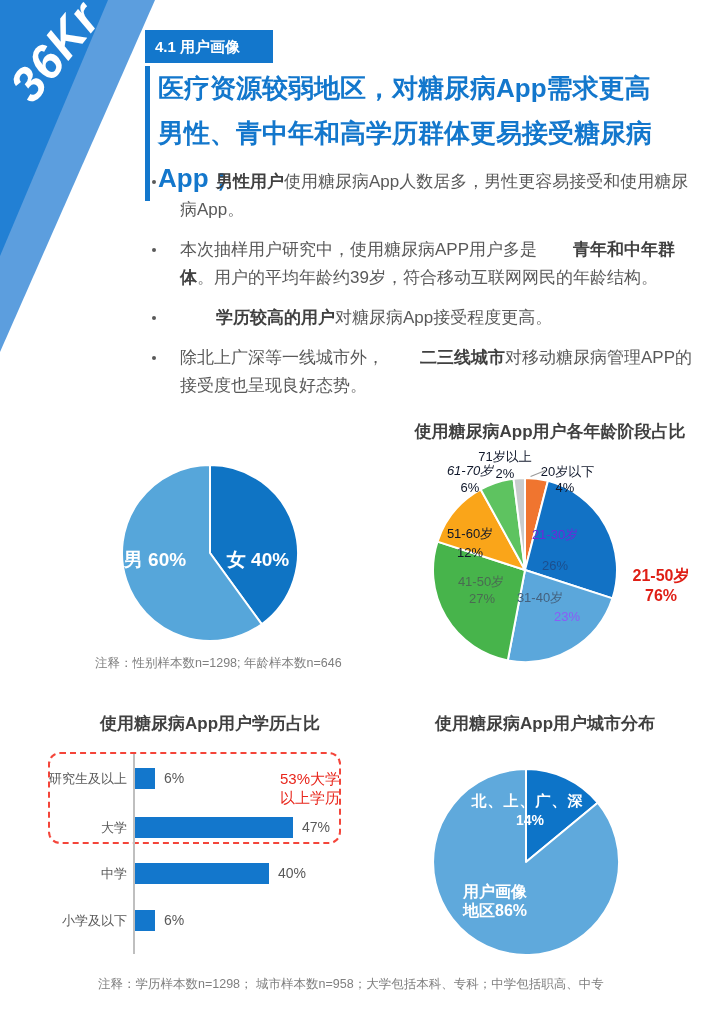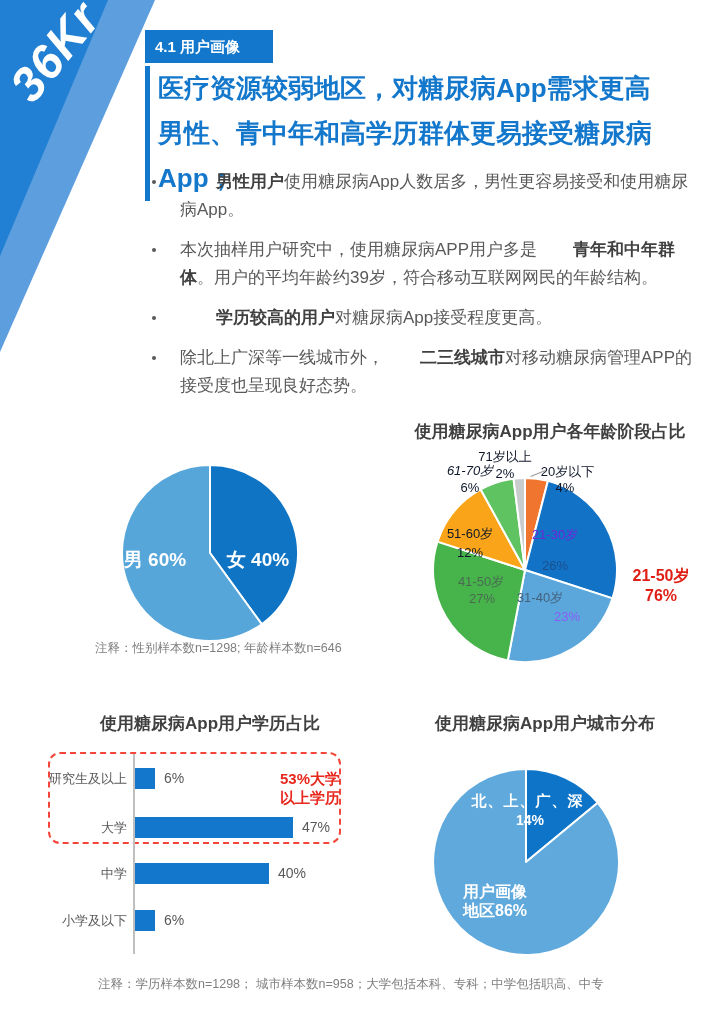--- a/index.html
+++ b/index.html
@@ -46,21 +46,21 @@
   .leader{position:absolute;width:16px;border-top:1px solid #999;transform:rotate(-22deg);}
 
   
   .bar-axis{position:absolute;left:88px;top:42px;width:2px;height:200px;background:#BFBFBF;}
   .bar-row{position:absolute;left:0;width:100%;height:21px;}
   .bar-cat{position:absolute;left:0;top:0;width:82px;text-align:right;
     font-size:13px;color:#595959;line-height:21px;}
   .bar-fill{position:absolute;left:90px;top:0;height:21px;background:#1377CC;}
   .bar-val{position:absolute;top:0;font-size:14px;color:#595959;line-height:21px;}
   .dash-box{position:absolute;border:2px dashed #F4453A;border-radius:12px;}
-  .red-box-label{position:absolute;color:#E8271D;font-weight:bold;font-size:15px;
+  .red-box-label{position:absolute;color:#E8271D;font-weight:normal;font-size:15px;
     line-height:19px;text-align:center;}
 </style>
 </head>
 <body>
 
 <div id="page">
 
   <div class="logo-light"></div>
   <div class="logo-dark"></div>
   <div class="logo-text">36Kr</div>
@@ -91,21 +91,21 @@
     </div>
 
   <div class="chart" style="left:85px;top:420px;width:270px;height:235px;">
     <div class="pie-wrap" id="pie-gender" style="left:35px;top:43px;"><svg width="180" height="180" viewBox="0 0 180 180">
           <path d="M90 90 L90.0 2.0 A88 88 0 0 1 141.7 161.2 Z" fill="#0F74C4" stroke="#fff" stroke-width="2" stroke-linejoin="round"></path>
           <path d="M90 90 L141.7 161.2 A88 88 0 1 1 90.0 2.0 Z" fill="#56A6DA" stroke="#fff" stroke-width="2" stroke-linejoin="round"></path>
         </svg></div>
     <div class="plabel white-label" style="left:20px;top:127px;width:100px;font-size:19px;">男 60%</div>
     <div class="plabel white-label" style="left:123px;top:127px;width:100px;font-size:19px;">女 40%</div>
   </div>
-  <div class="note" style="left:95px;top:640px;">注释：性别样本数n=1298; 年龄样本数n=646</div>
+  <div class="note" style="left:95px;top:655px;">注释：性别样本数n=1298; 年龄样本数n=646</div>
 
   <div class="chart" style="left:395px;top:420px;width:310px;height:250px;">
     <div class="chart-title">使用糖尿病App用户各年龄阶段占比</div>
     <div class="pie-wrap" id="pie-age" style="left:36px;top:56px;"><svg width="188" height="188" viewBox="0 0 188 188">
           <path d="M94 94 L94.0 2.0 A92 92 0 0 1 116.9 4.9 Z" fill="#F0752F" stroke="#fff" stroke-width="2" stroke-linejoin="round"></path>
           <path d="M94 94 L116.9 4.9 A92 92 0 0 1 181.5 122.4 Z" fill="#1272C5" stroke="#fff" stroke-width="2" stroke-linejoin="round"></path>
           <path d="M94 94 L181.5 122.4 A92 92 0 0 1 76.8 184.4 Z" fill="#5BA7DB" stroke="#fff" stroke-width="2" stroke-linejoin="round"></path>
           <path d="M94 94 L76.8 184.4 A92 92 0 0 1 6.5 65.6 Z" fill="#47B44B" stroke="#fff" stroke-width="2" stroke-linejoin="round"></path>
           <path d="M94 94 L6.5 65.6 A92 92 0 0 1 49.7 13.4 Z" fill="#FAA519" stroke="#fff" stroke-width="2" stroke-linejoin="round"></path>
           <path d="M94 94 L49.7 13.4 A92 92 0 0 1 82.5 2.7 Z" fill="#5EC360" stroke="#fff" stroke-width="2" stroke-linejoin="round"></path>

